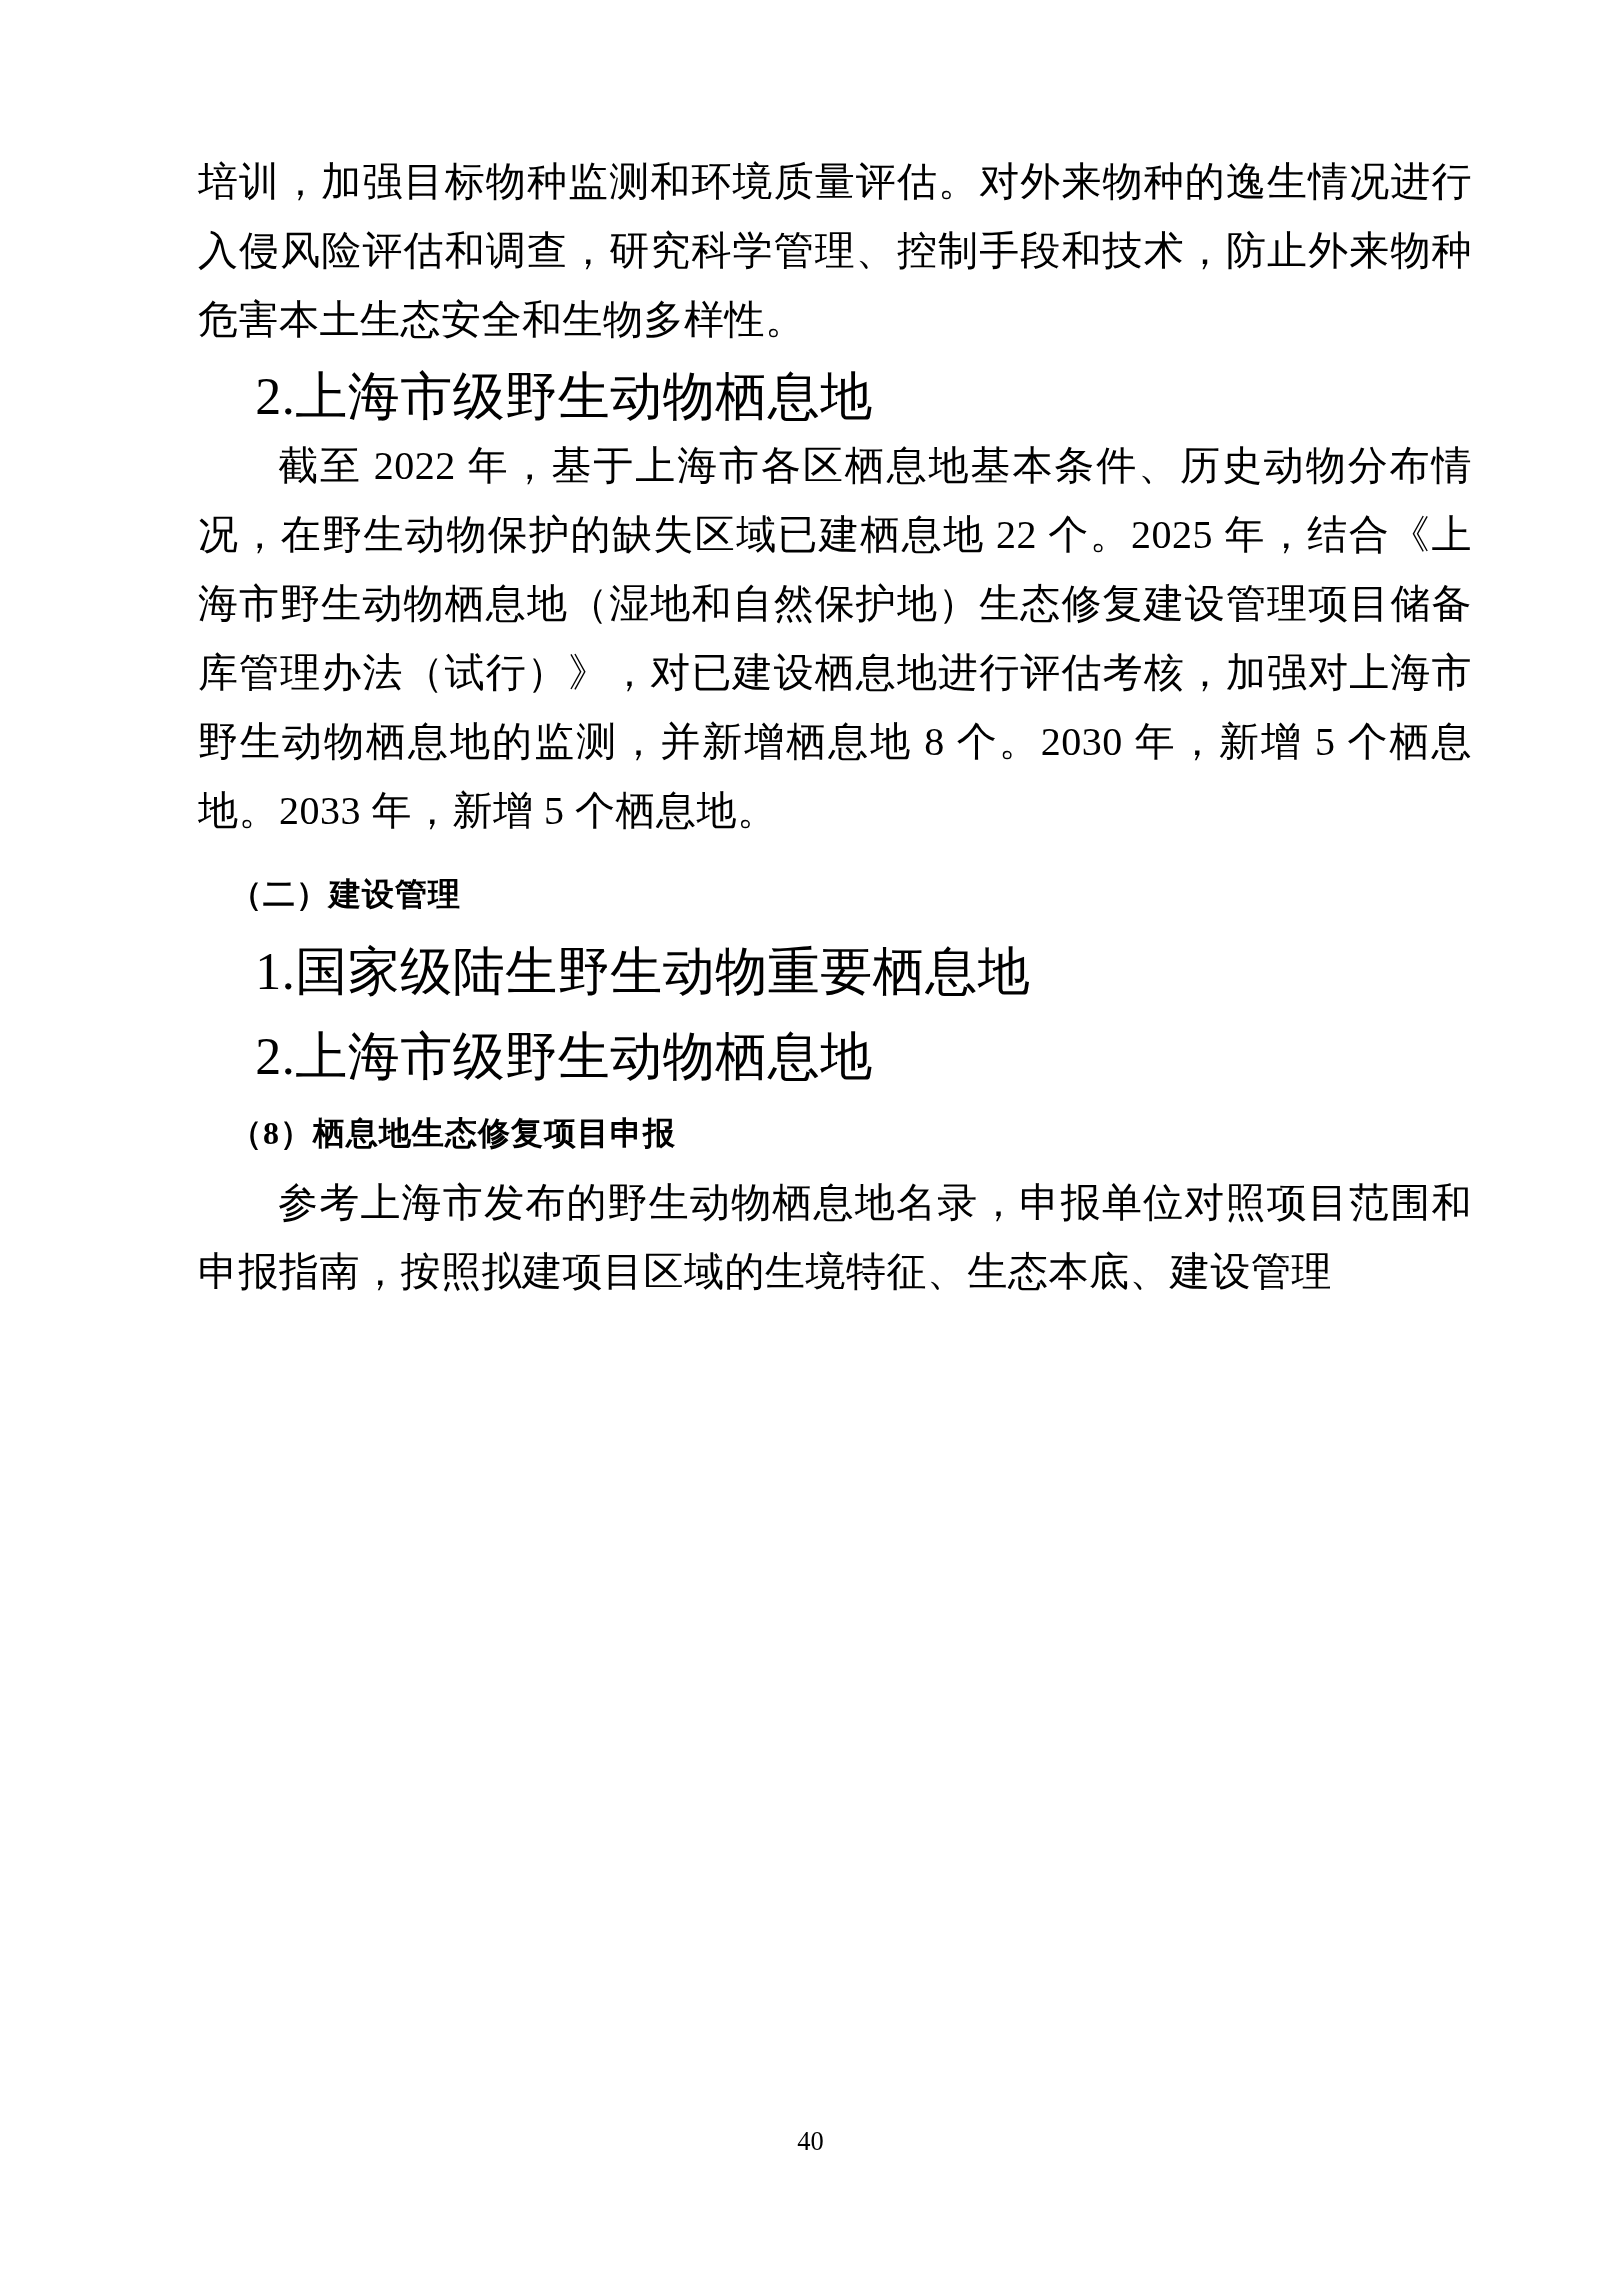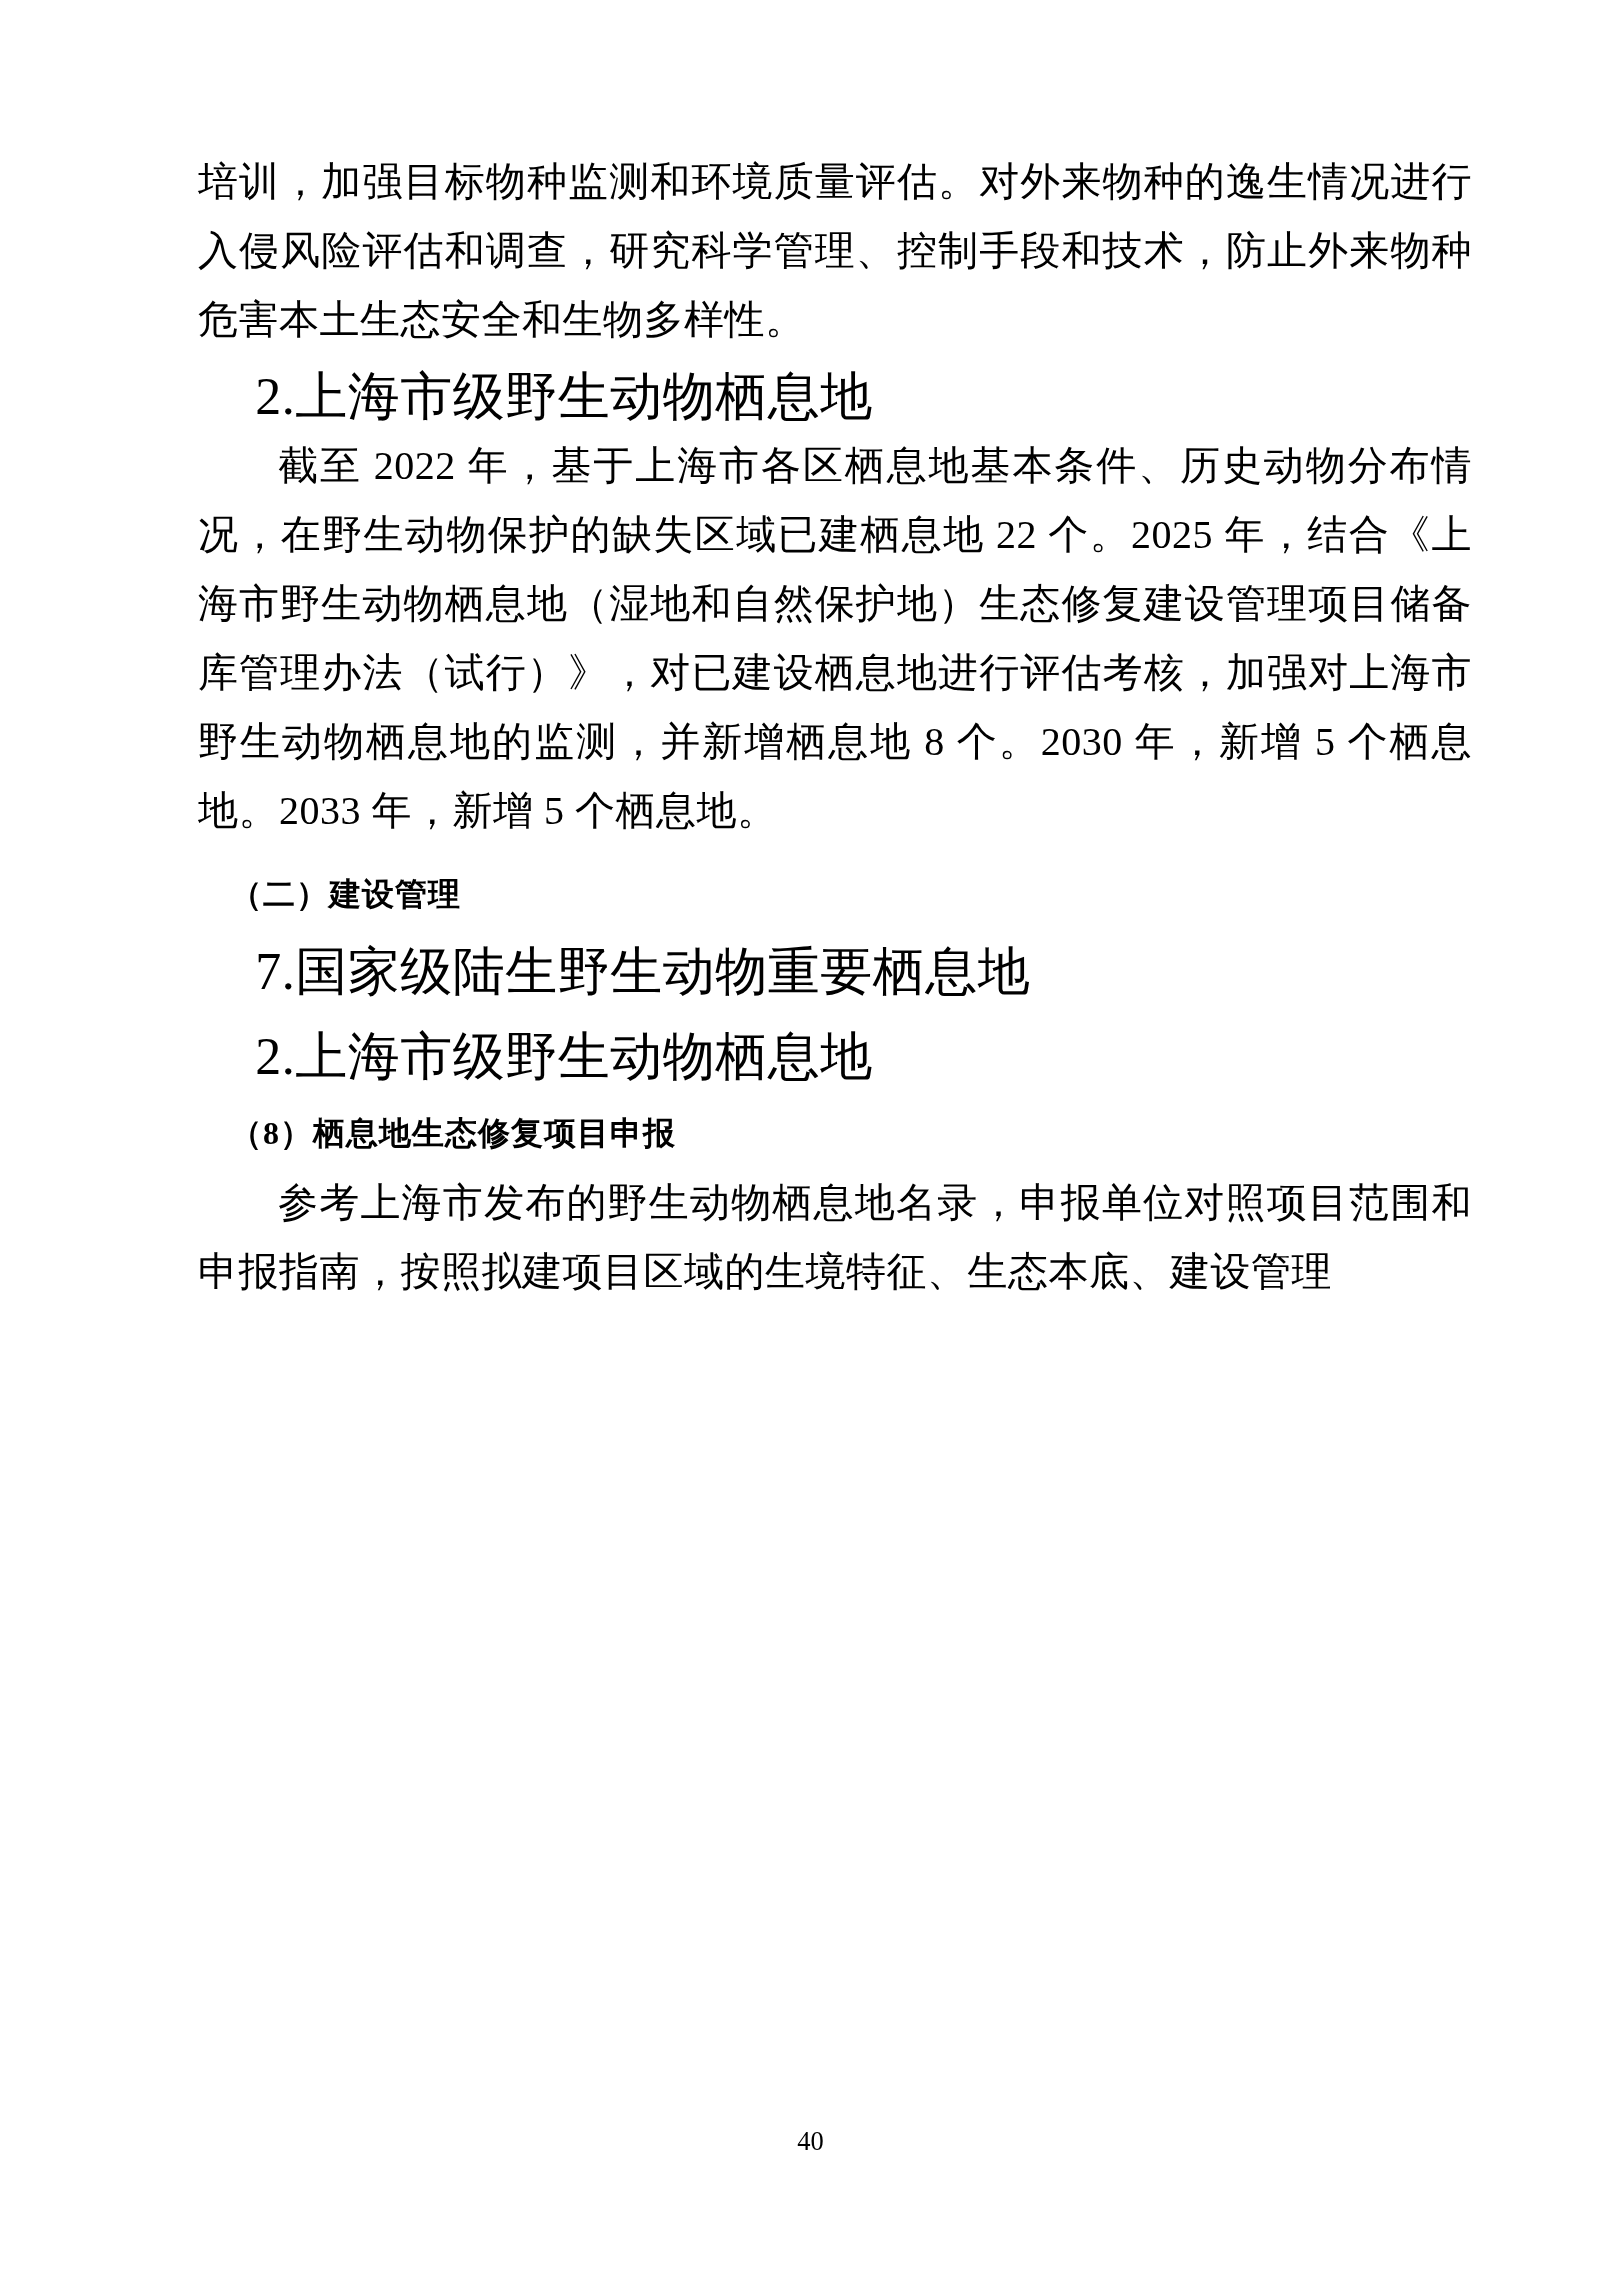--- a/index.html
+++ b/index.html
@@ -80,21 +80,21 @@
     <p class="heading-num">2.上海市级野生动物栖息地</p>
 
     <p class="para indent">截至 2022 年，基于上海市各区栖息地基本条件、历史动物分布情况，在野生动物保护的缺失区域已建栖息地 22 个。2025 年，结合《上海市野生动物栖息地（湿地和自然保护地）生态修复建设管理项目储备库管理办法（试行）》，对已建设栖息地进行评估考核，加强对上海市野生动物栖息地的监测，并新增栖息地 8 个。2030 年，新增 5 个栖息地。2033 年，新增 5 个栖息地。</p>
 
     <div class="gap-md"></div>
 
     <p class="heading-bold">（二）建设管理</p>
 
     <div class="gap-sm"></div>
 
-    <p class="heading-num">7.国家级陆生野生动物重要栖息地</p>
+    <p class="heading-num">1.国家级陆生野生动物重要栖息地</p>
 
 
     <div class="gap-md"></div>
 
     <p class="heading-num">2.上海市级野生动物栖息地</p>
 
     <div class="gap-sm"></div>
 
     <p class="heading-bold">（8）栖息地生态修复项目申报</p>
 

